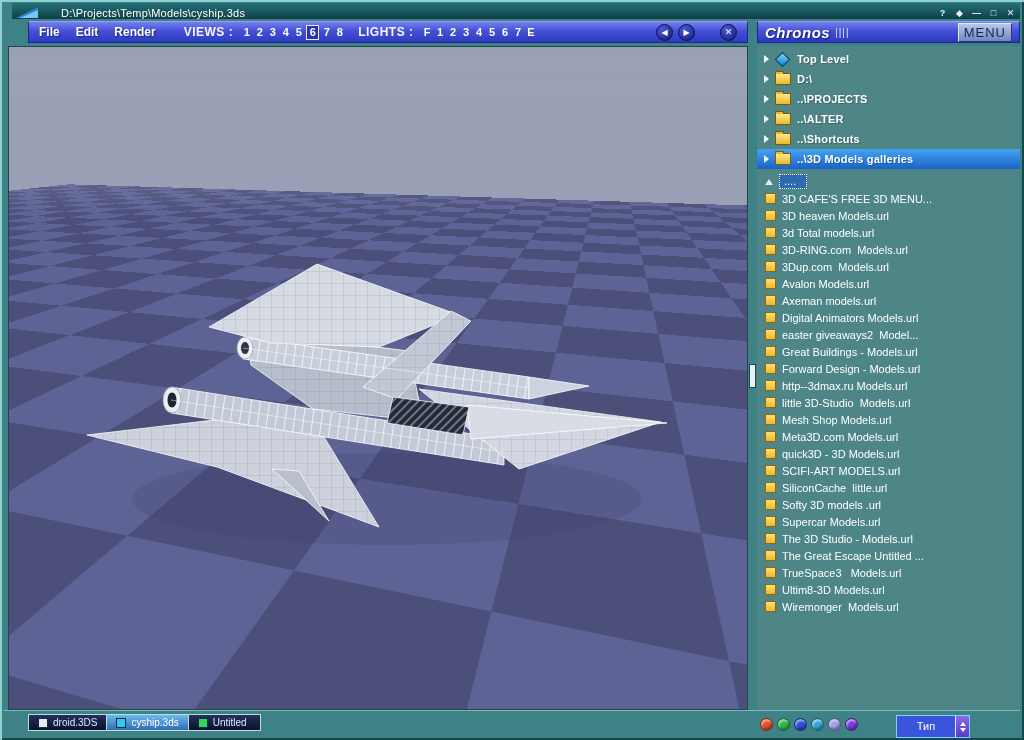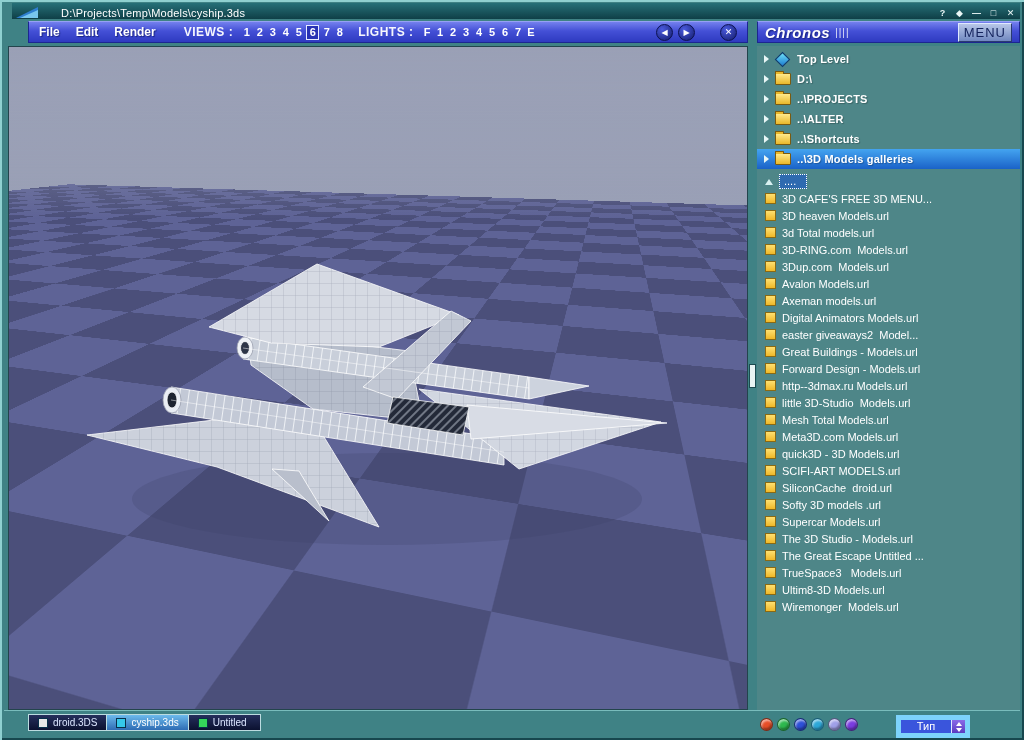--- a/index.html
+++ b/index.html
@@ -106,21 +106,21 @@
     border:1px solid #bcdce0;background:linear-gradient(180deg,#252f5c,#0b1130);
     font-size:10px;color:#dce6ff;min-width:72px;box-sizing:border-box;}
   .tab + .tab{border-left:none;}
   .tab.active{background:linear-gradient(180deg,#6cbaec,#2e6cb4);color:#fff;}
   .tab-icon{width:8px;height:8px;border:1px solid #08304a;flex:0 0 auto;}
   .tab-label{white-space:nowrap;}
   .circles{position:absolute;left:756px;top:7px;display:flex;gap:4px;}
   .circle{width:11px;height:11px;border-radius:50%;border:1px solid rgba(0,0,0,.45);
     box-shadow:inset 1px 2px 2px rgba(255,255,255,.55), inset -1px -2px 2px rgba(0,0,0,.35);}
   .combo{position:absolute;left:892px;top:4px;width:74px;height:23px;background:#3a55dc;
-    border:5px solid #7dd3fc;display:flex;align-items:center;box-sizing:border-box;}
+    border:1px solid #7dd3fc;display:flex;align-items:center;box-sizing:border-box;}
   .combo-label{flex:1;text-align:center;color:#fff;font-size:11px;line-height:15px;}
   .spinner{width:13px;height:100%;background:linear-gradient(180deg,#8a6ae8,#5a3ac0);
     display:flex;flex-direction:column;align-items:center;justify-content:center;gap:2px;
     border-left:1px solid #dfe8ff;}
   .spin-up{width:0;height:0;border-bottom:4px solid #fff;border-left:3px solid transparent;border-right:3px solid transparent;}
   .spin-dn{width:0;height:0;border-top:4px solid #fff;border-left:3px solid transparent;border-right:3px solid transparent;}
 </style>
 </head>
 <body>
 
@@ -333,37 +333,37 @@
         <div class="list-row">
           <span class="icon-file"></span>
           <span class="file-label">http--3dmax.ru Models.url</span>
         </div>
         <div class="list-row">
           <span class="icon-file"></span>
           <span class="file-label">little 3D-Studio  Models.url</span>
         </div>
         <div class="list-row">
           <span class="icon-file"></span>
-          <span class="file-label">Mesh Total Models.url</span>
+          <span class="file-label">Mesh Shop Models.url</span>
         </div>
         <div class="list-row">
           <span class="icon-file"></span>
           <span class="file-label">Meta3D.com Models.url</span>
         </div>
         <div class="list-row">
           <span class="icon-file"></span>
           <span class="file-label">quick3D - 3D Models.url</span>
         </div>
         <div class="list-row">
           <span class="icon-file"></span>
           <span class="file-label">SCIFI-ART MODELS.url</span>
         </div>
         <div class="list-row">
           <span class="icon-file"></span>
-          <span class="file-label">SiliconCache  droid.url</span>
+          <span class="file-label">SiliconCache  little.url</span>
         </div>
         <div class="list-row">
           <span class="icon-file"></span>
           <span class="file-label">Softy 3D models .url</span>
         </div>
         <div class="list-row">
           <span class="icon-file"></span>
           <span class="file-label">Supercar Models.url</span>
         </div>
         <div class="list-row">

